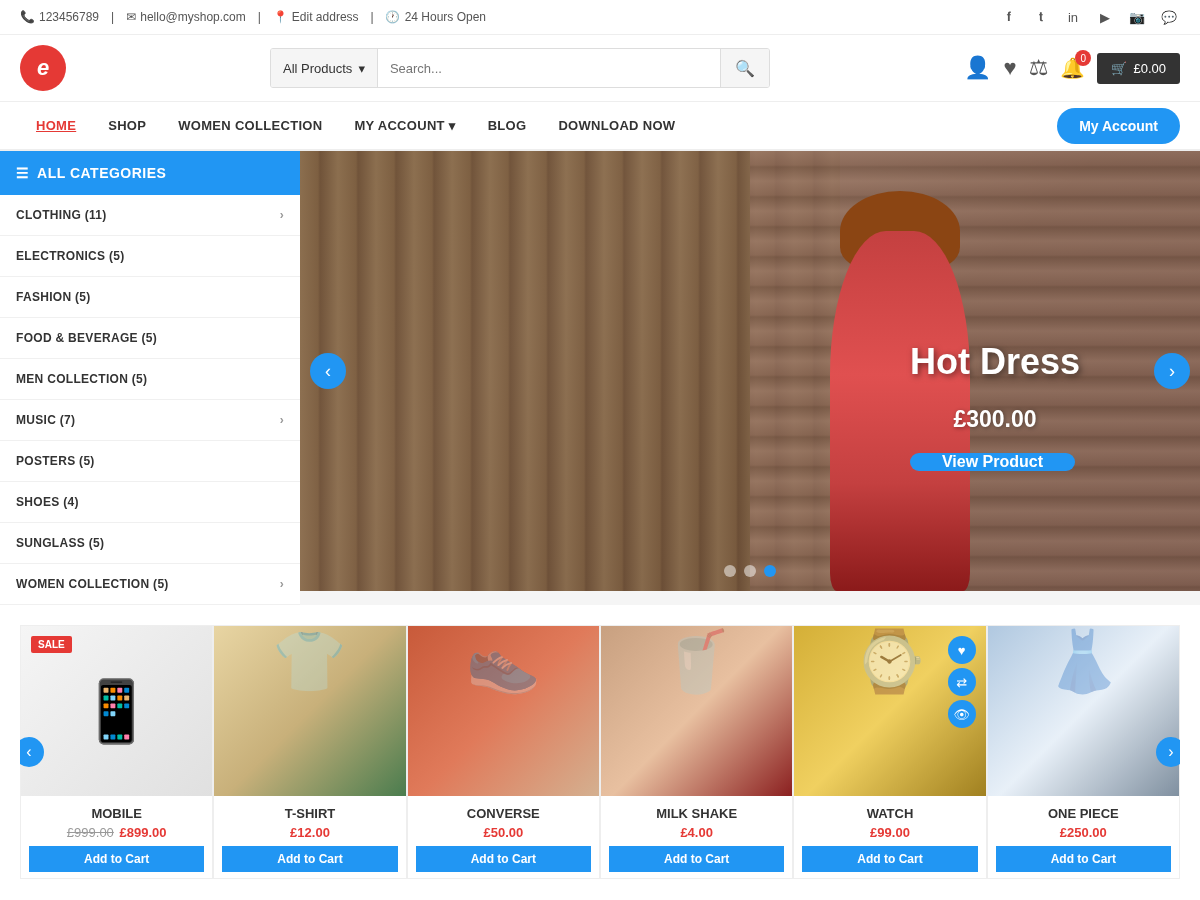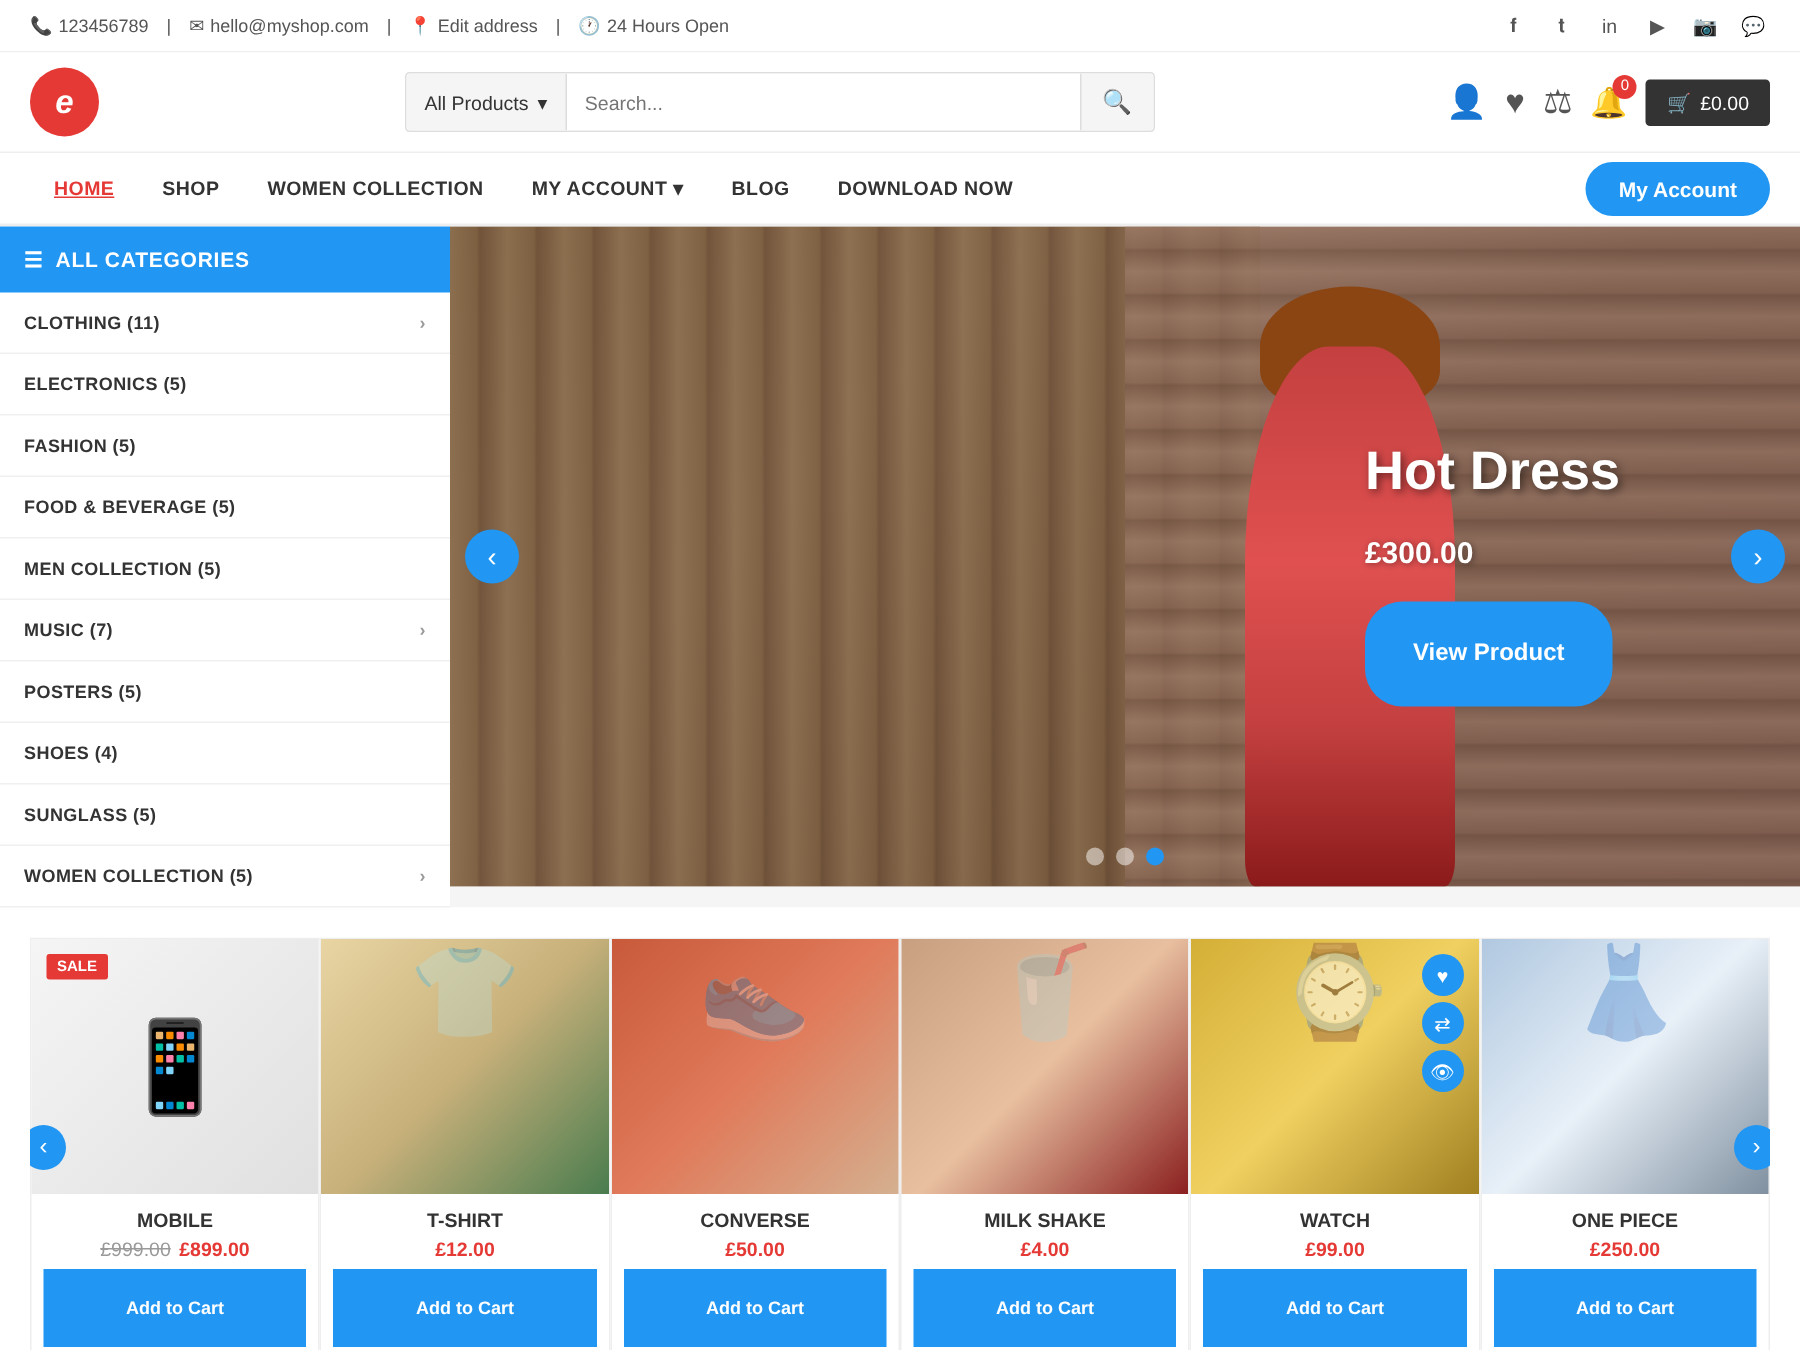--- a/index.html
+++ b/index.html
@@ -213,27 +213,27 @@
       opacity: 0.7;
     }
     .hero-content {
       position: absolute;
       bottom: 120px;
       right: 120px;
       text-align: left;
       color: white;
     }
     .hero-title { font-size: 36px; font-weight: 800; text-shadow: 2px 2px 6px rgba(0,0,0,0.5); margin-bottom: 23px; }
-    .hero-price { font-size: 20px; font-weight: 600; margin-bottom: 20px; text-shadow: 1px 1px 4px rgba(0,0,0,0.4); }
+    .hero-price { font-size: 23px; font-weight: 600; margin-bottom: 20px; text-shadow: 1px 1px 4px rgba(0,0,0,0.4); text-align: center; }
     .hero-btn {
       background: #2196f3;
       color: white;
       border: none;
       border-radius: 25px;
-      padding: 26px 32px;
+      padding: 0 32px;
       font-size: 16px;
       font-weight: 700;
       cursor: pointer;
     }
     .hero-prev, .hero-next {
       position: absolute;
       top: 50%;
       transform: translateY(-50%);
       background: #2196f3;
       color: white;
@@ -321,21 +321,21 @@
       display: flex; align-items: center; justify-content: center;
     }
     .product-info { padding: 10px 8px 6px; }
     .product-name { font-size: 13px; font-weight: 800; text-transform: uppercase; margin-bottom: 4px; }
     .product-price { font-size: 13px; color: #e53935; font-weight: 600; margin-bottom: 6px; }
     .product-price .old-price { text-decoration: line-through; color: #999; margin-right: 2px; font-weight: 400; }
     .product-add-btn {
       background: #2196f3;
       color: white;
       border: none;
-      padding: 19px 16px;
+      padding: 6px 16px;
       font-size: 12px;
       cursor: pointer;
       width: 100%;
       font-weight: 600;
     }
     .products-prev, .products-next {
       position: absolute;
       top: 50%;
       transform: translateY(-50%);
       background: #2196f3;

